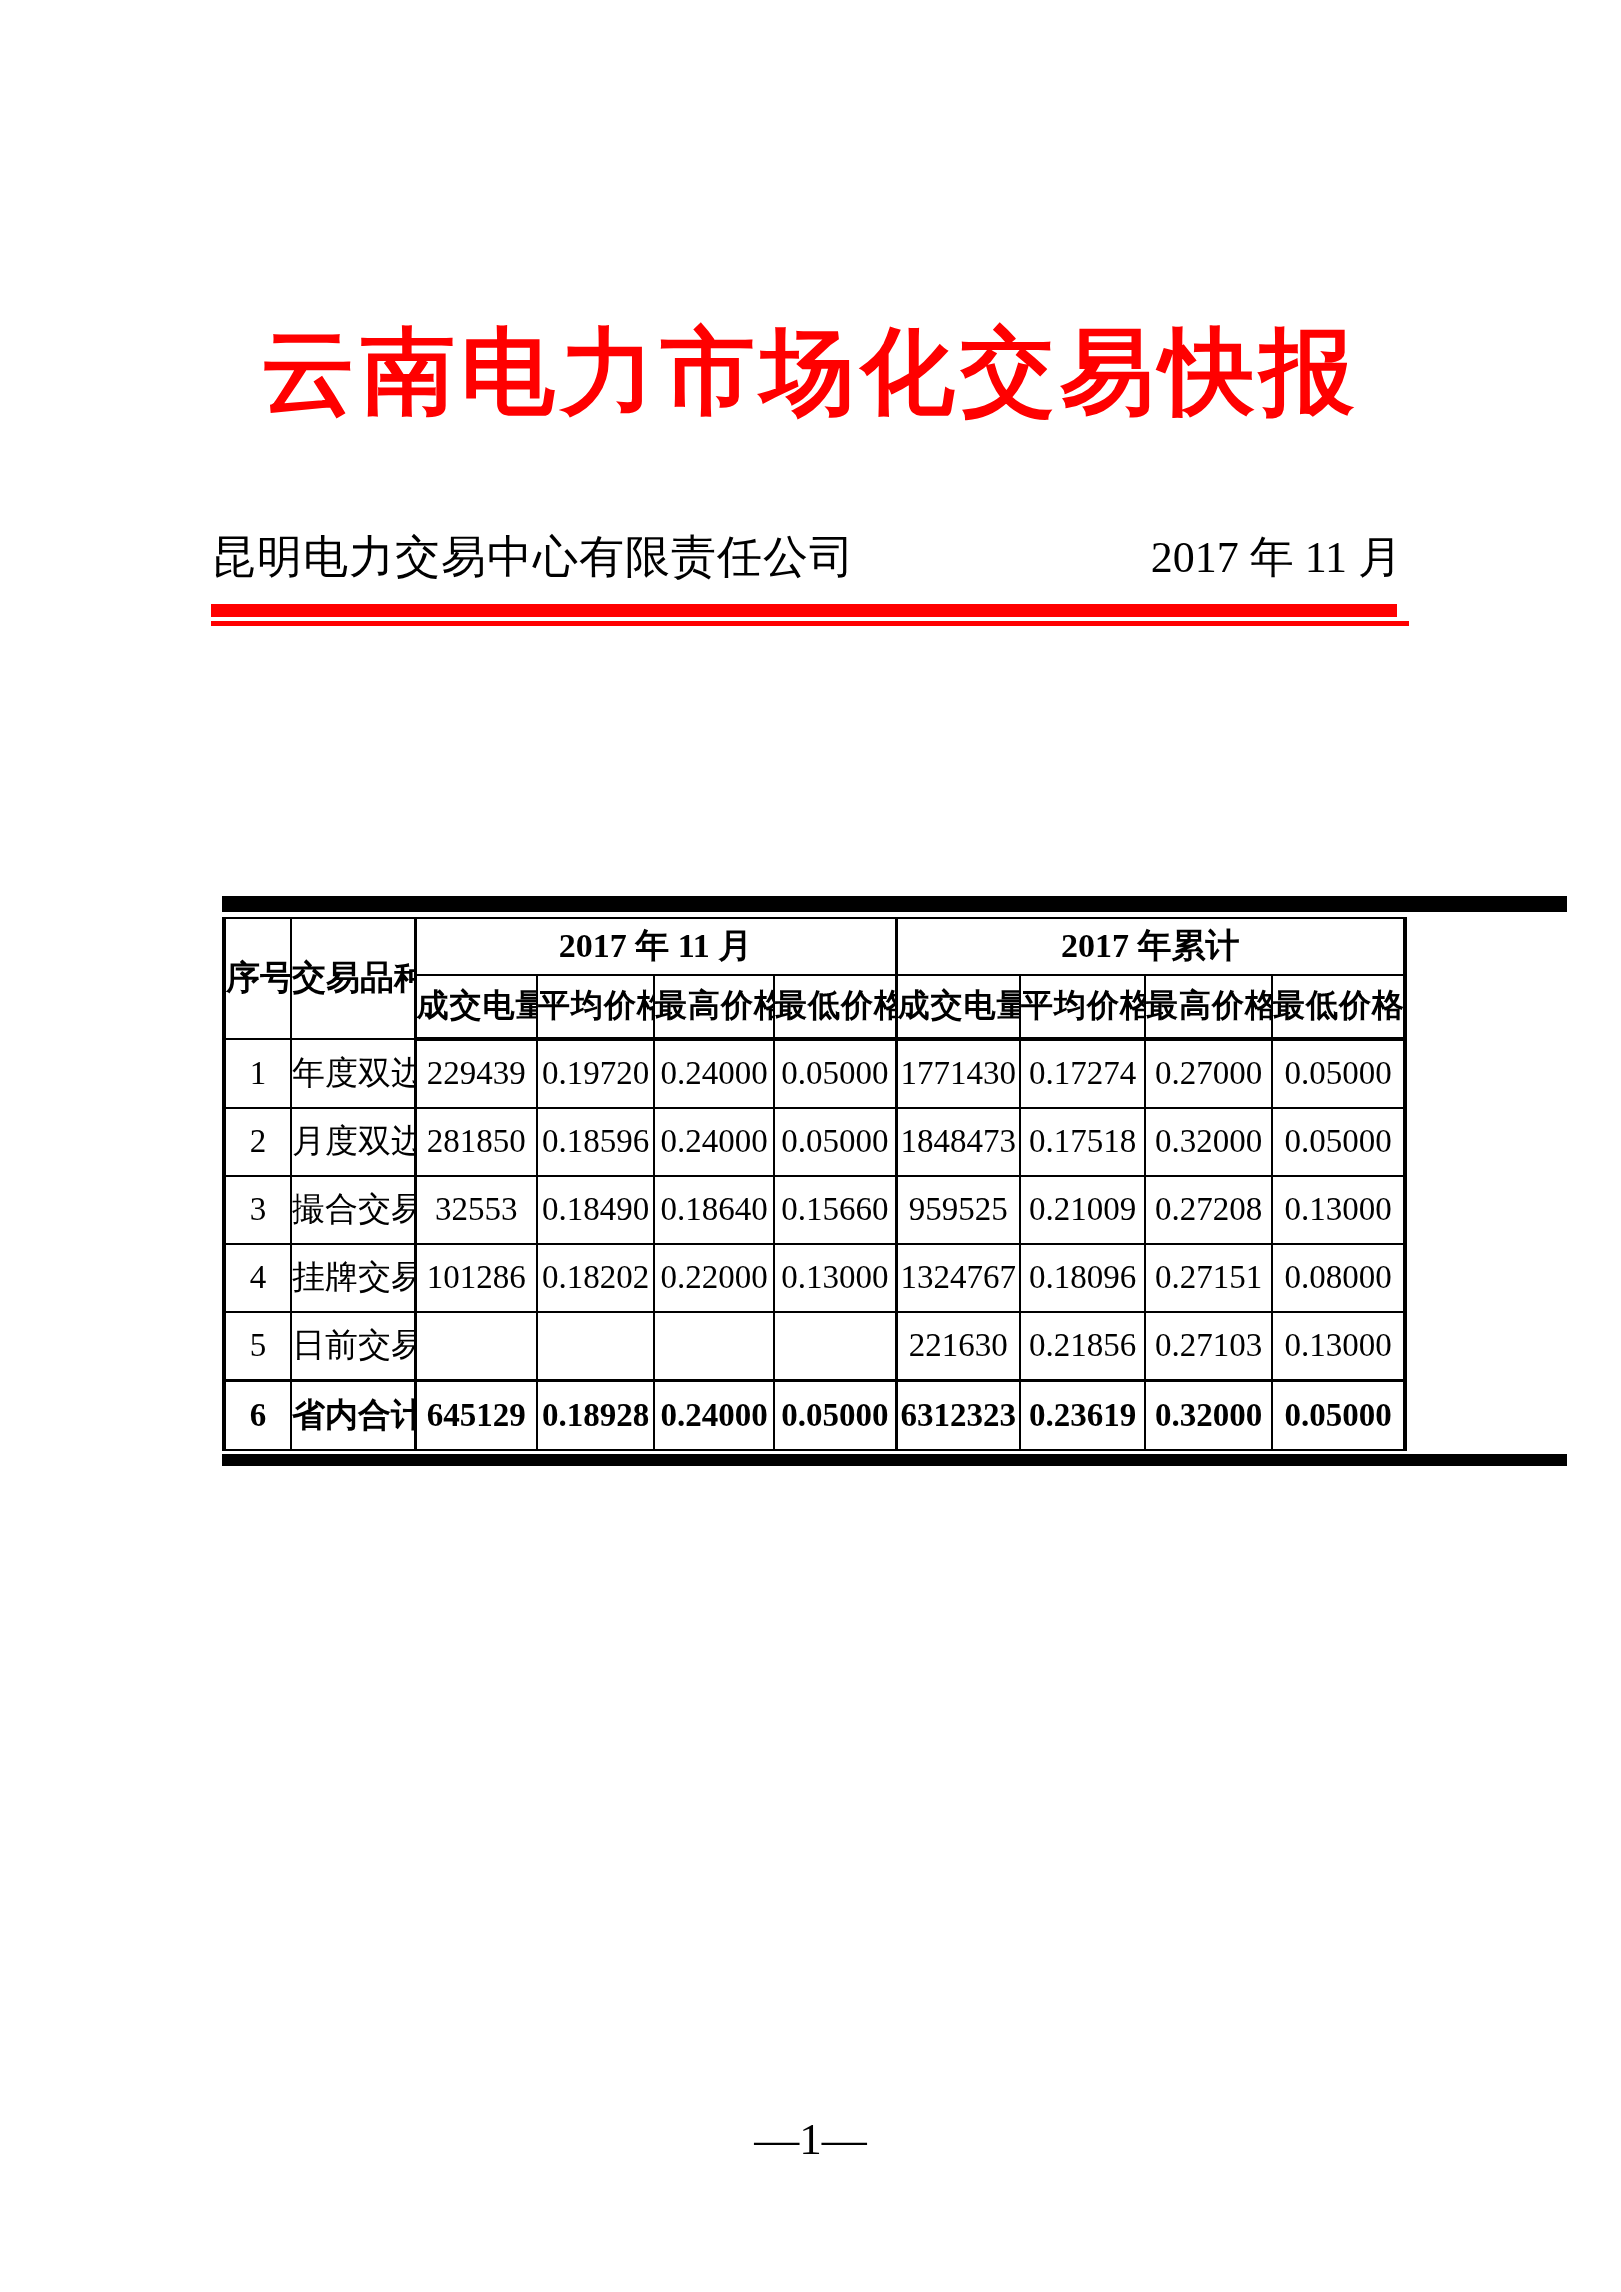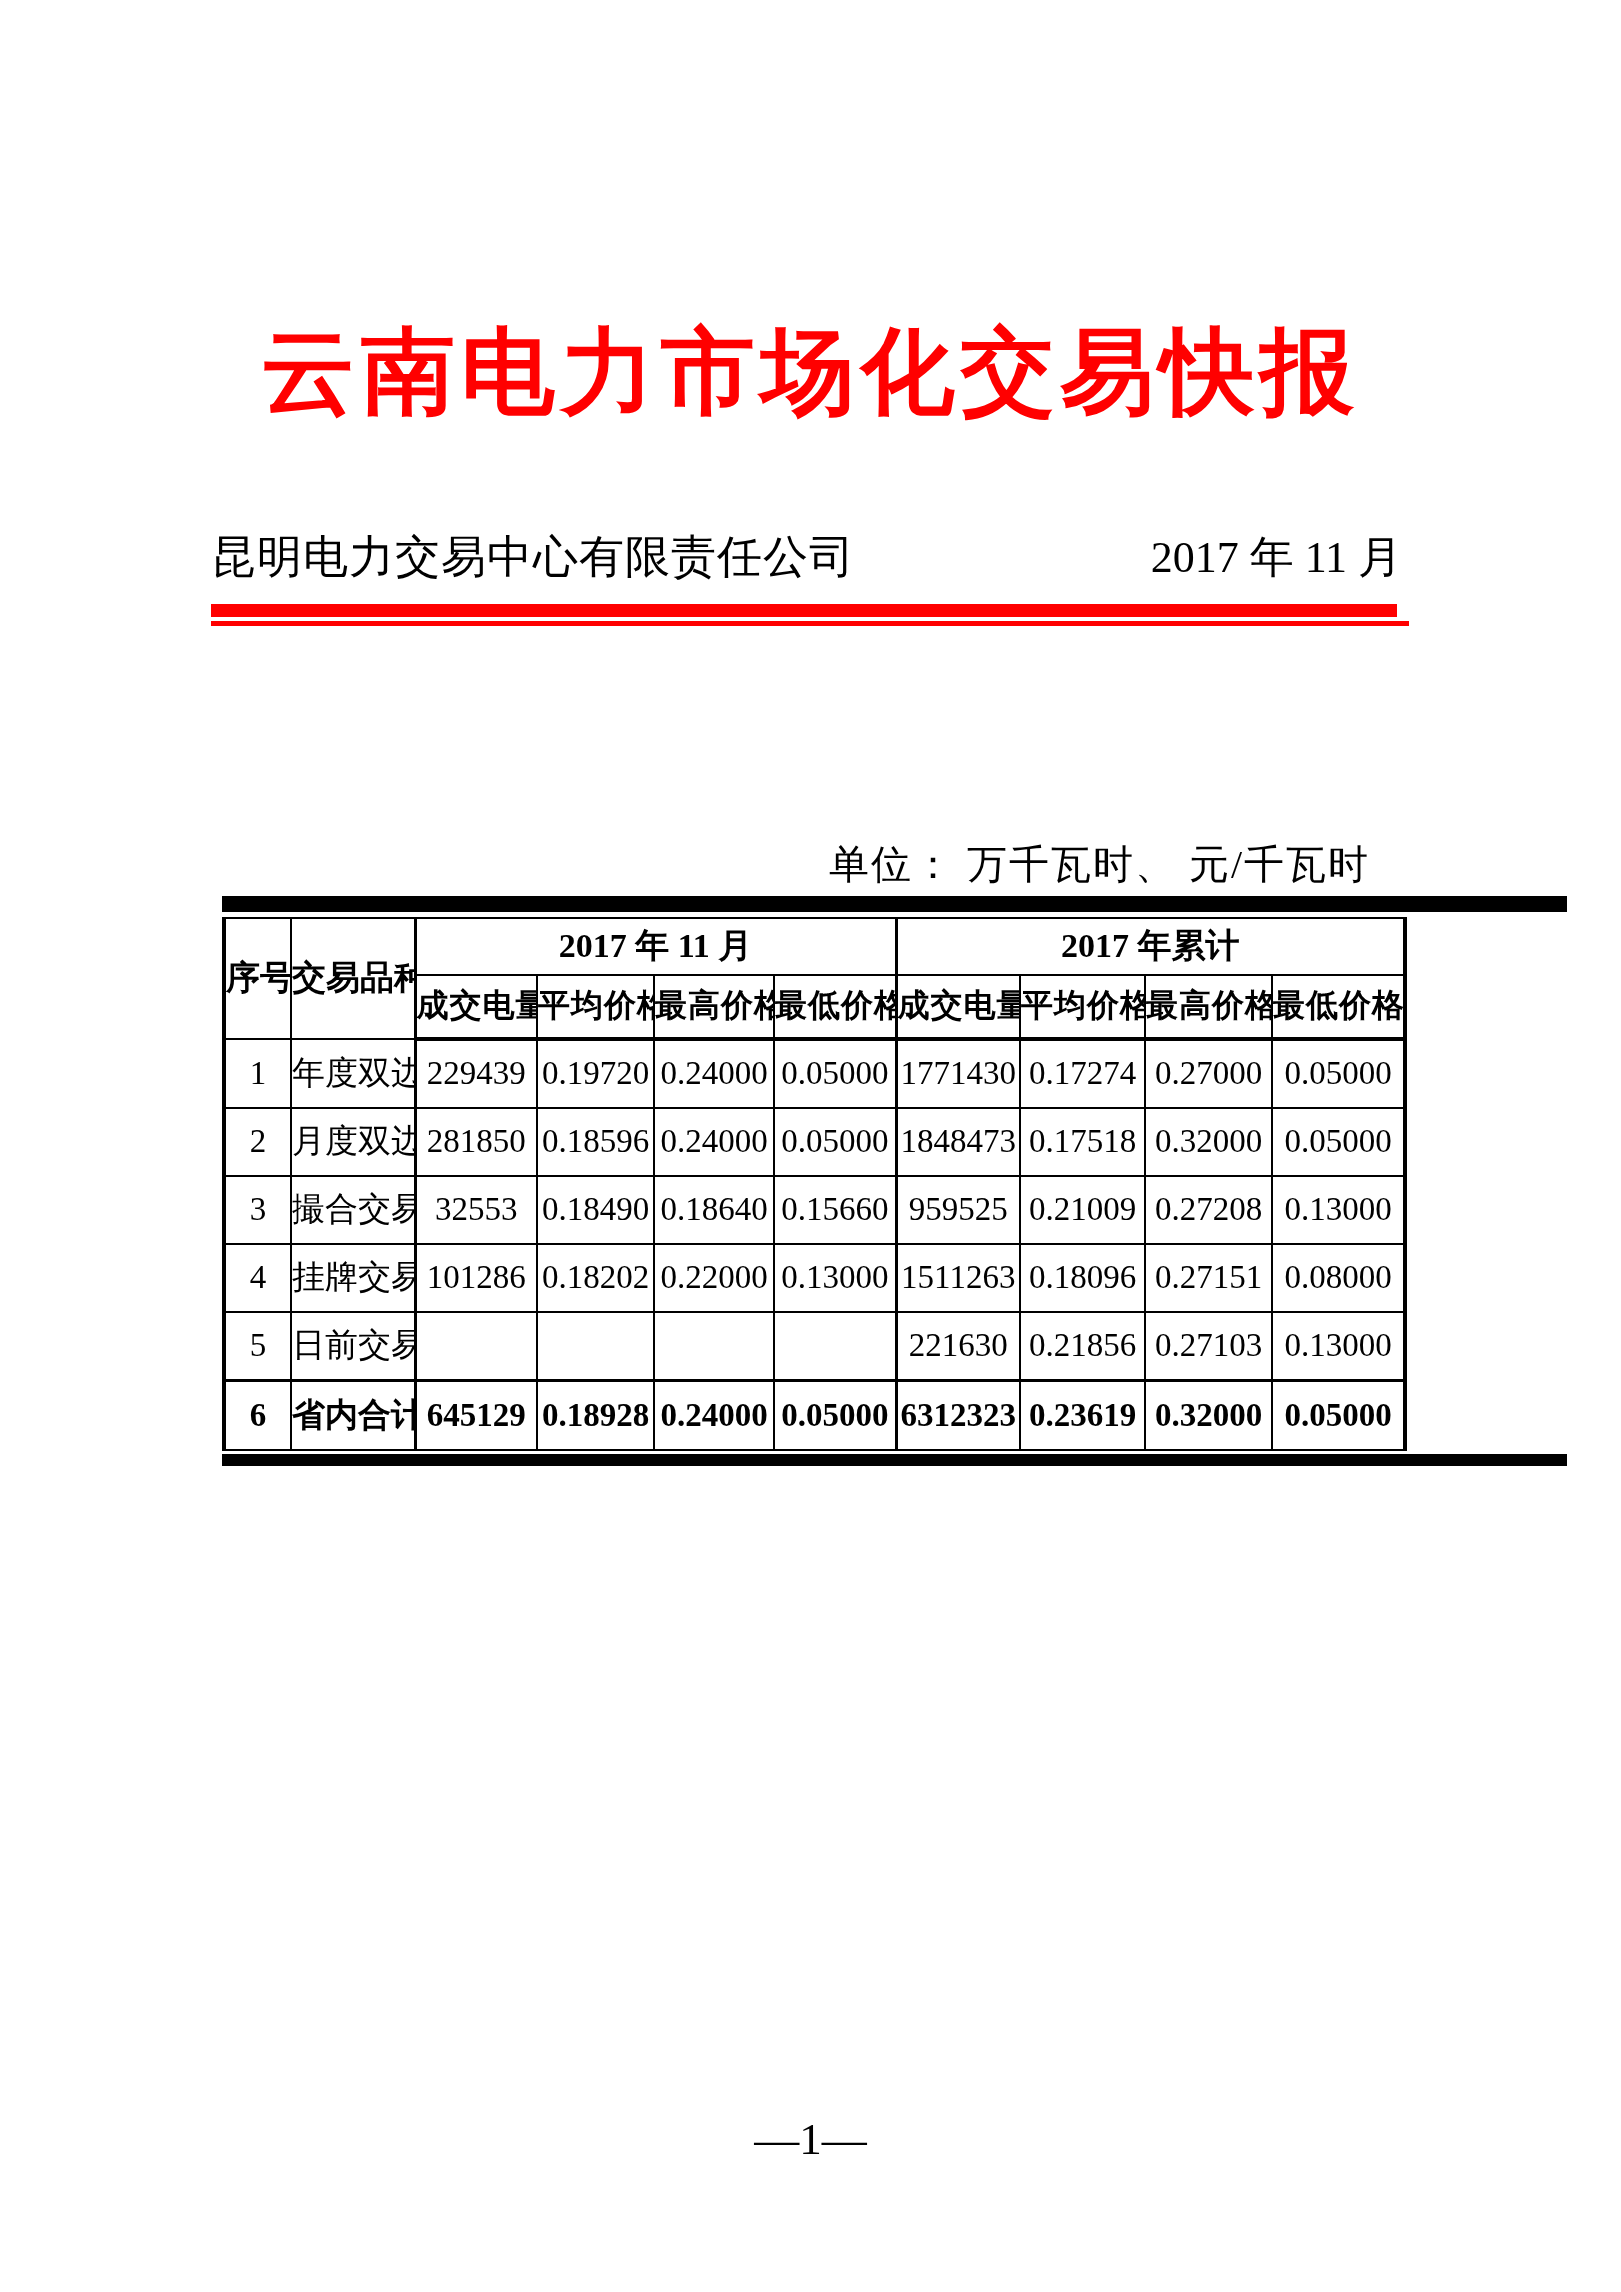--- a/index.html
+++ b/index.html
@@ -88,21 +88,20 @@
   <div class="doc-title">云南电力市场化交易快报</div>
 
   <div class="byline">
     <span class="org-name">昆明电力交易中心有限责任公司</span>
     <span class="report-date">2017 年 11 月</span>
   </div>
 
   <div class="red-rule-thick"></div>
   <div class="red-rule-thin"></div>
 
-  <div class="table-units">单位： 万千瓦时、 元/千瓦时</div>
 
   <div class="table-wrap">
     <div class="top-bar"></div>
     <table class="stats">
       <colgroup>
         <col style="width:67px">
           <col style="width:124px">
         <col style="width:122px">
           <col style="width:117px">
           <col style="width:120px">
@@ -166,21 +165,21 @@
         <td>0.27208</td>
         <td>0.13000</td>
       </tr>
       <tr class="data-row">
         <td>4</td>
         <td>挂牌交易</td>
         <td class="gdiv">101286</td>
         <td>0.18202</td>
         <td>0.22000</td>
         <td>0.13000</td>
-        <td class="gdiv">1511263</td>
+        <td class="gdiv">1324767</td>
         <td>0.18096</td>
         <td>0.27151</td>
         <td>0.08000</td>
       </tr>
       <tr class="data-row">
         <td>5</td>
         <td>日前交易</td>
         <td class="gdiv"></td>
         <td></td>
         <td></td>

